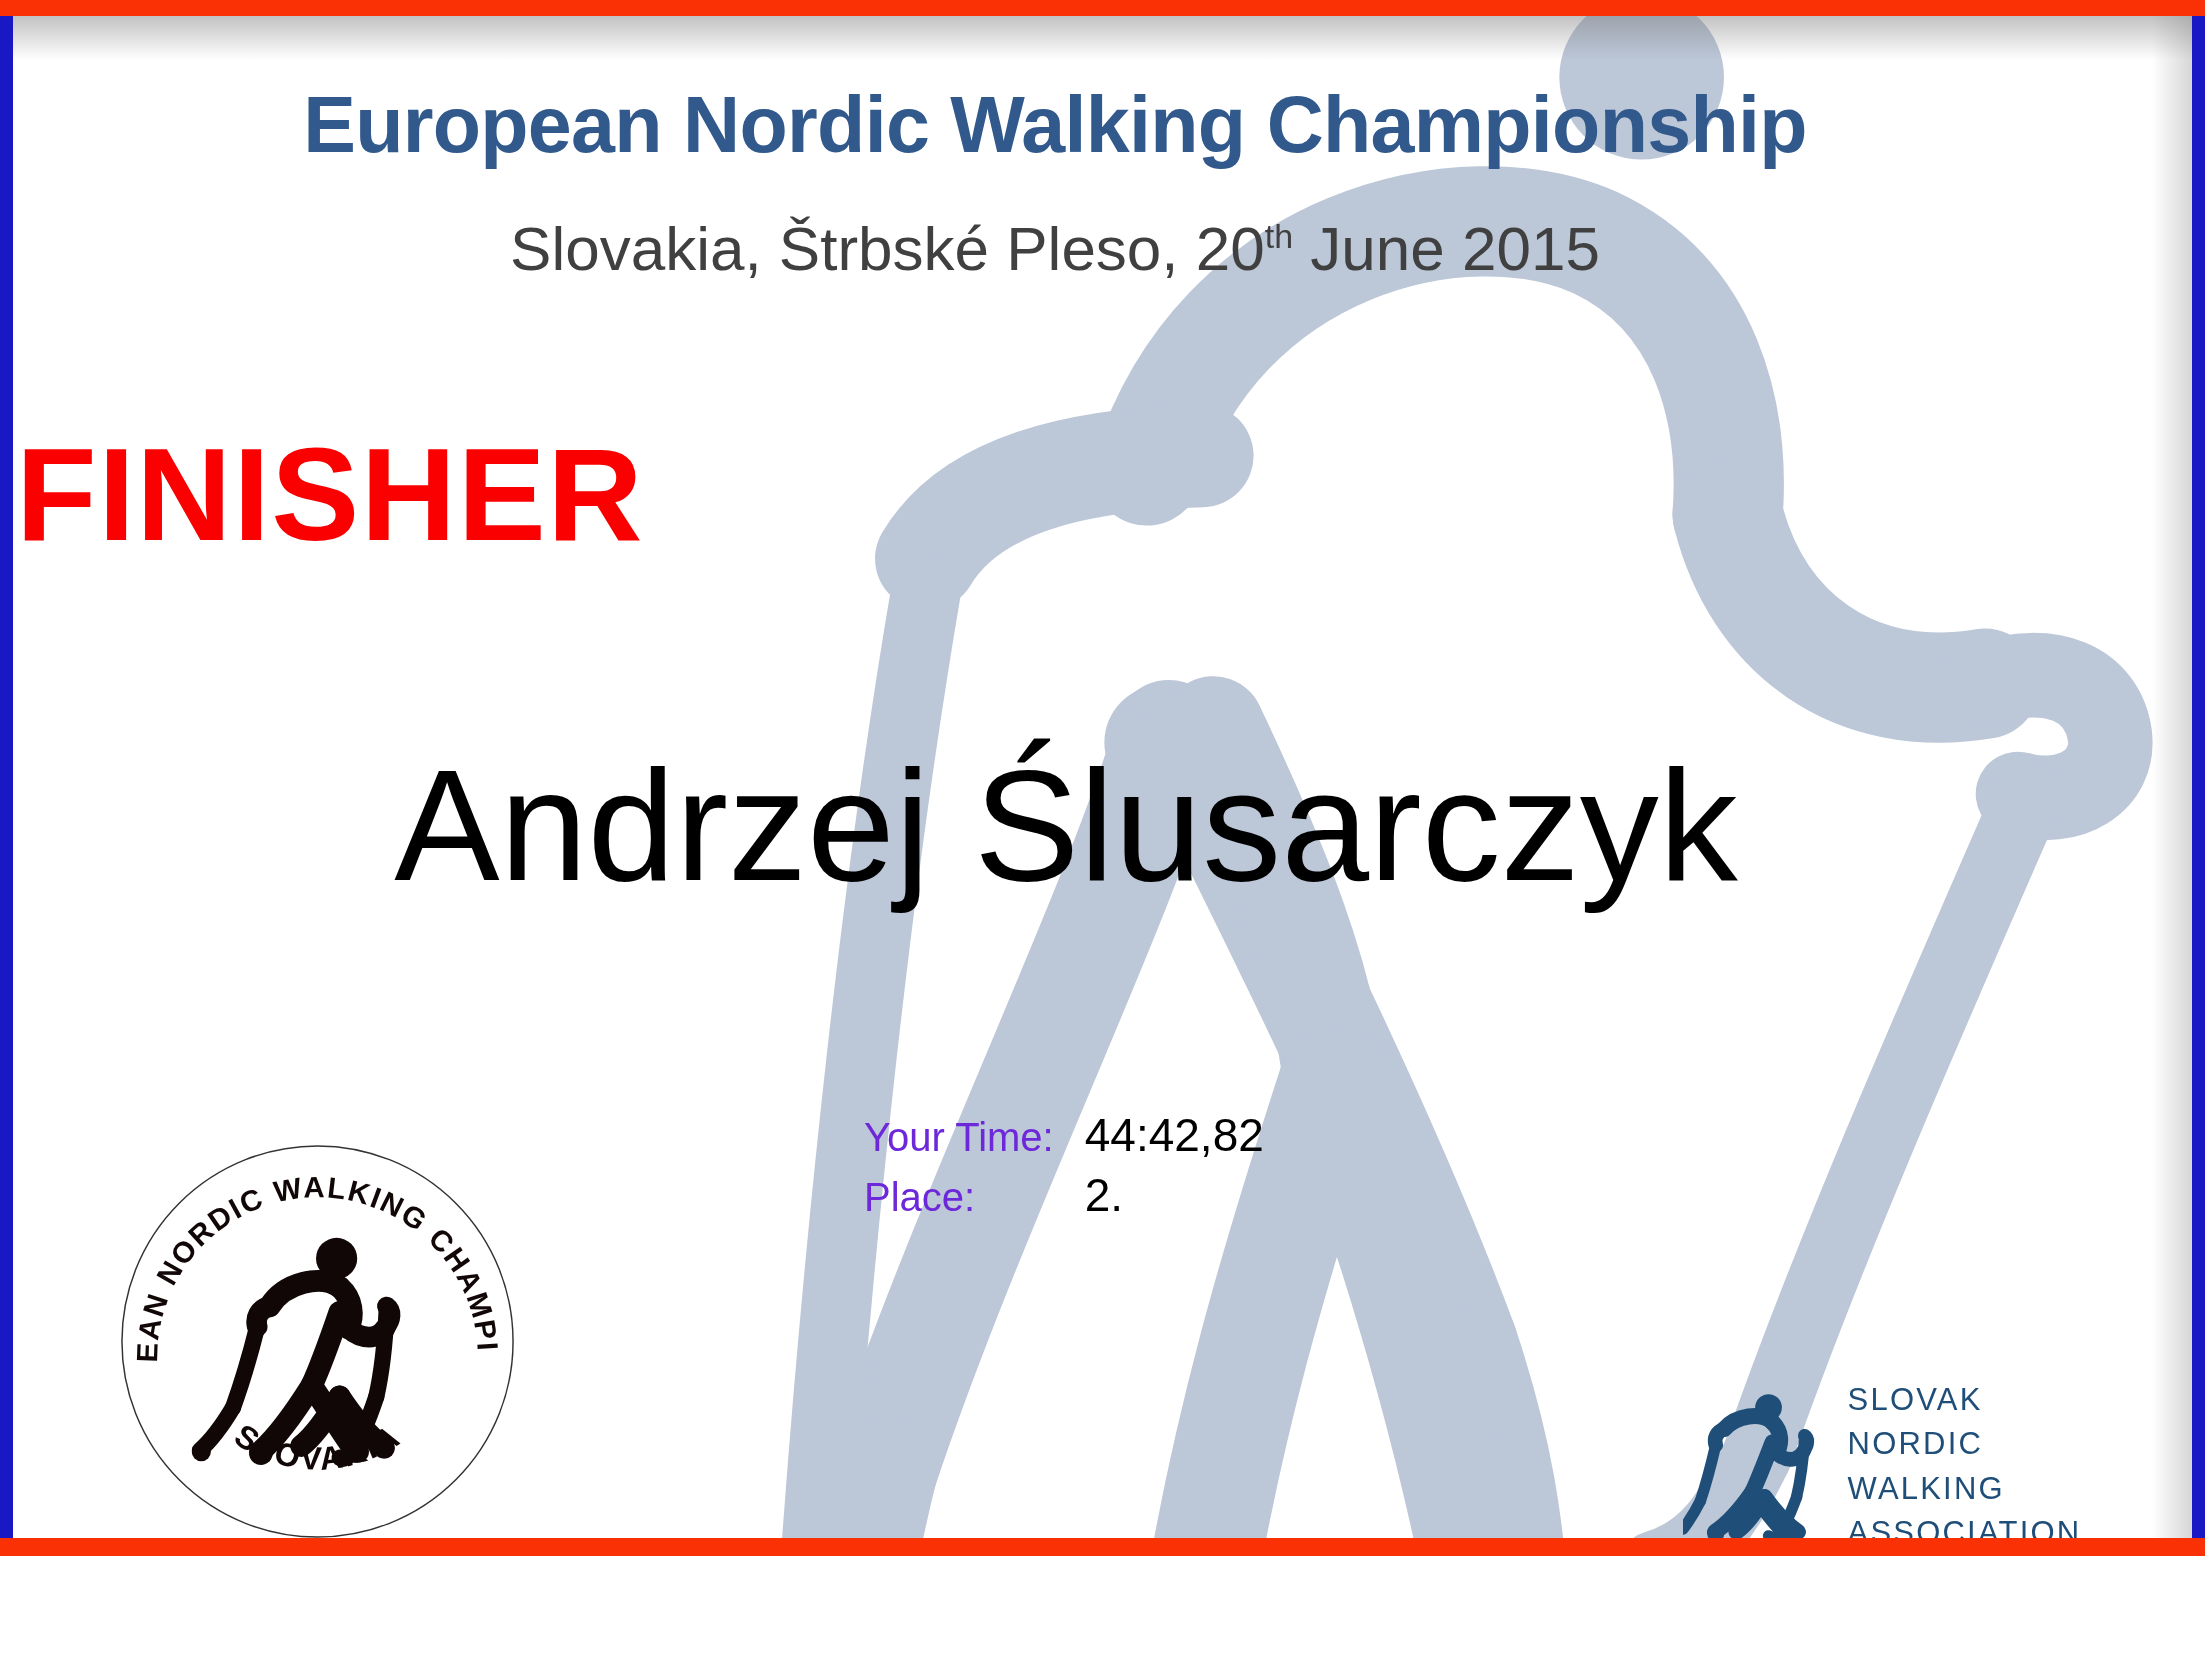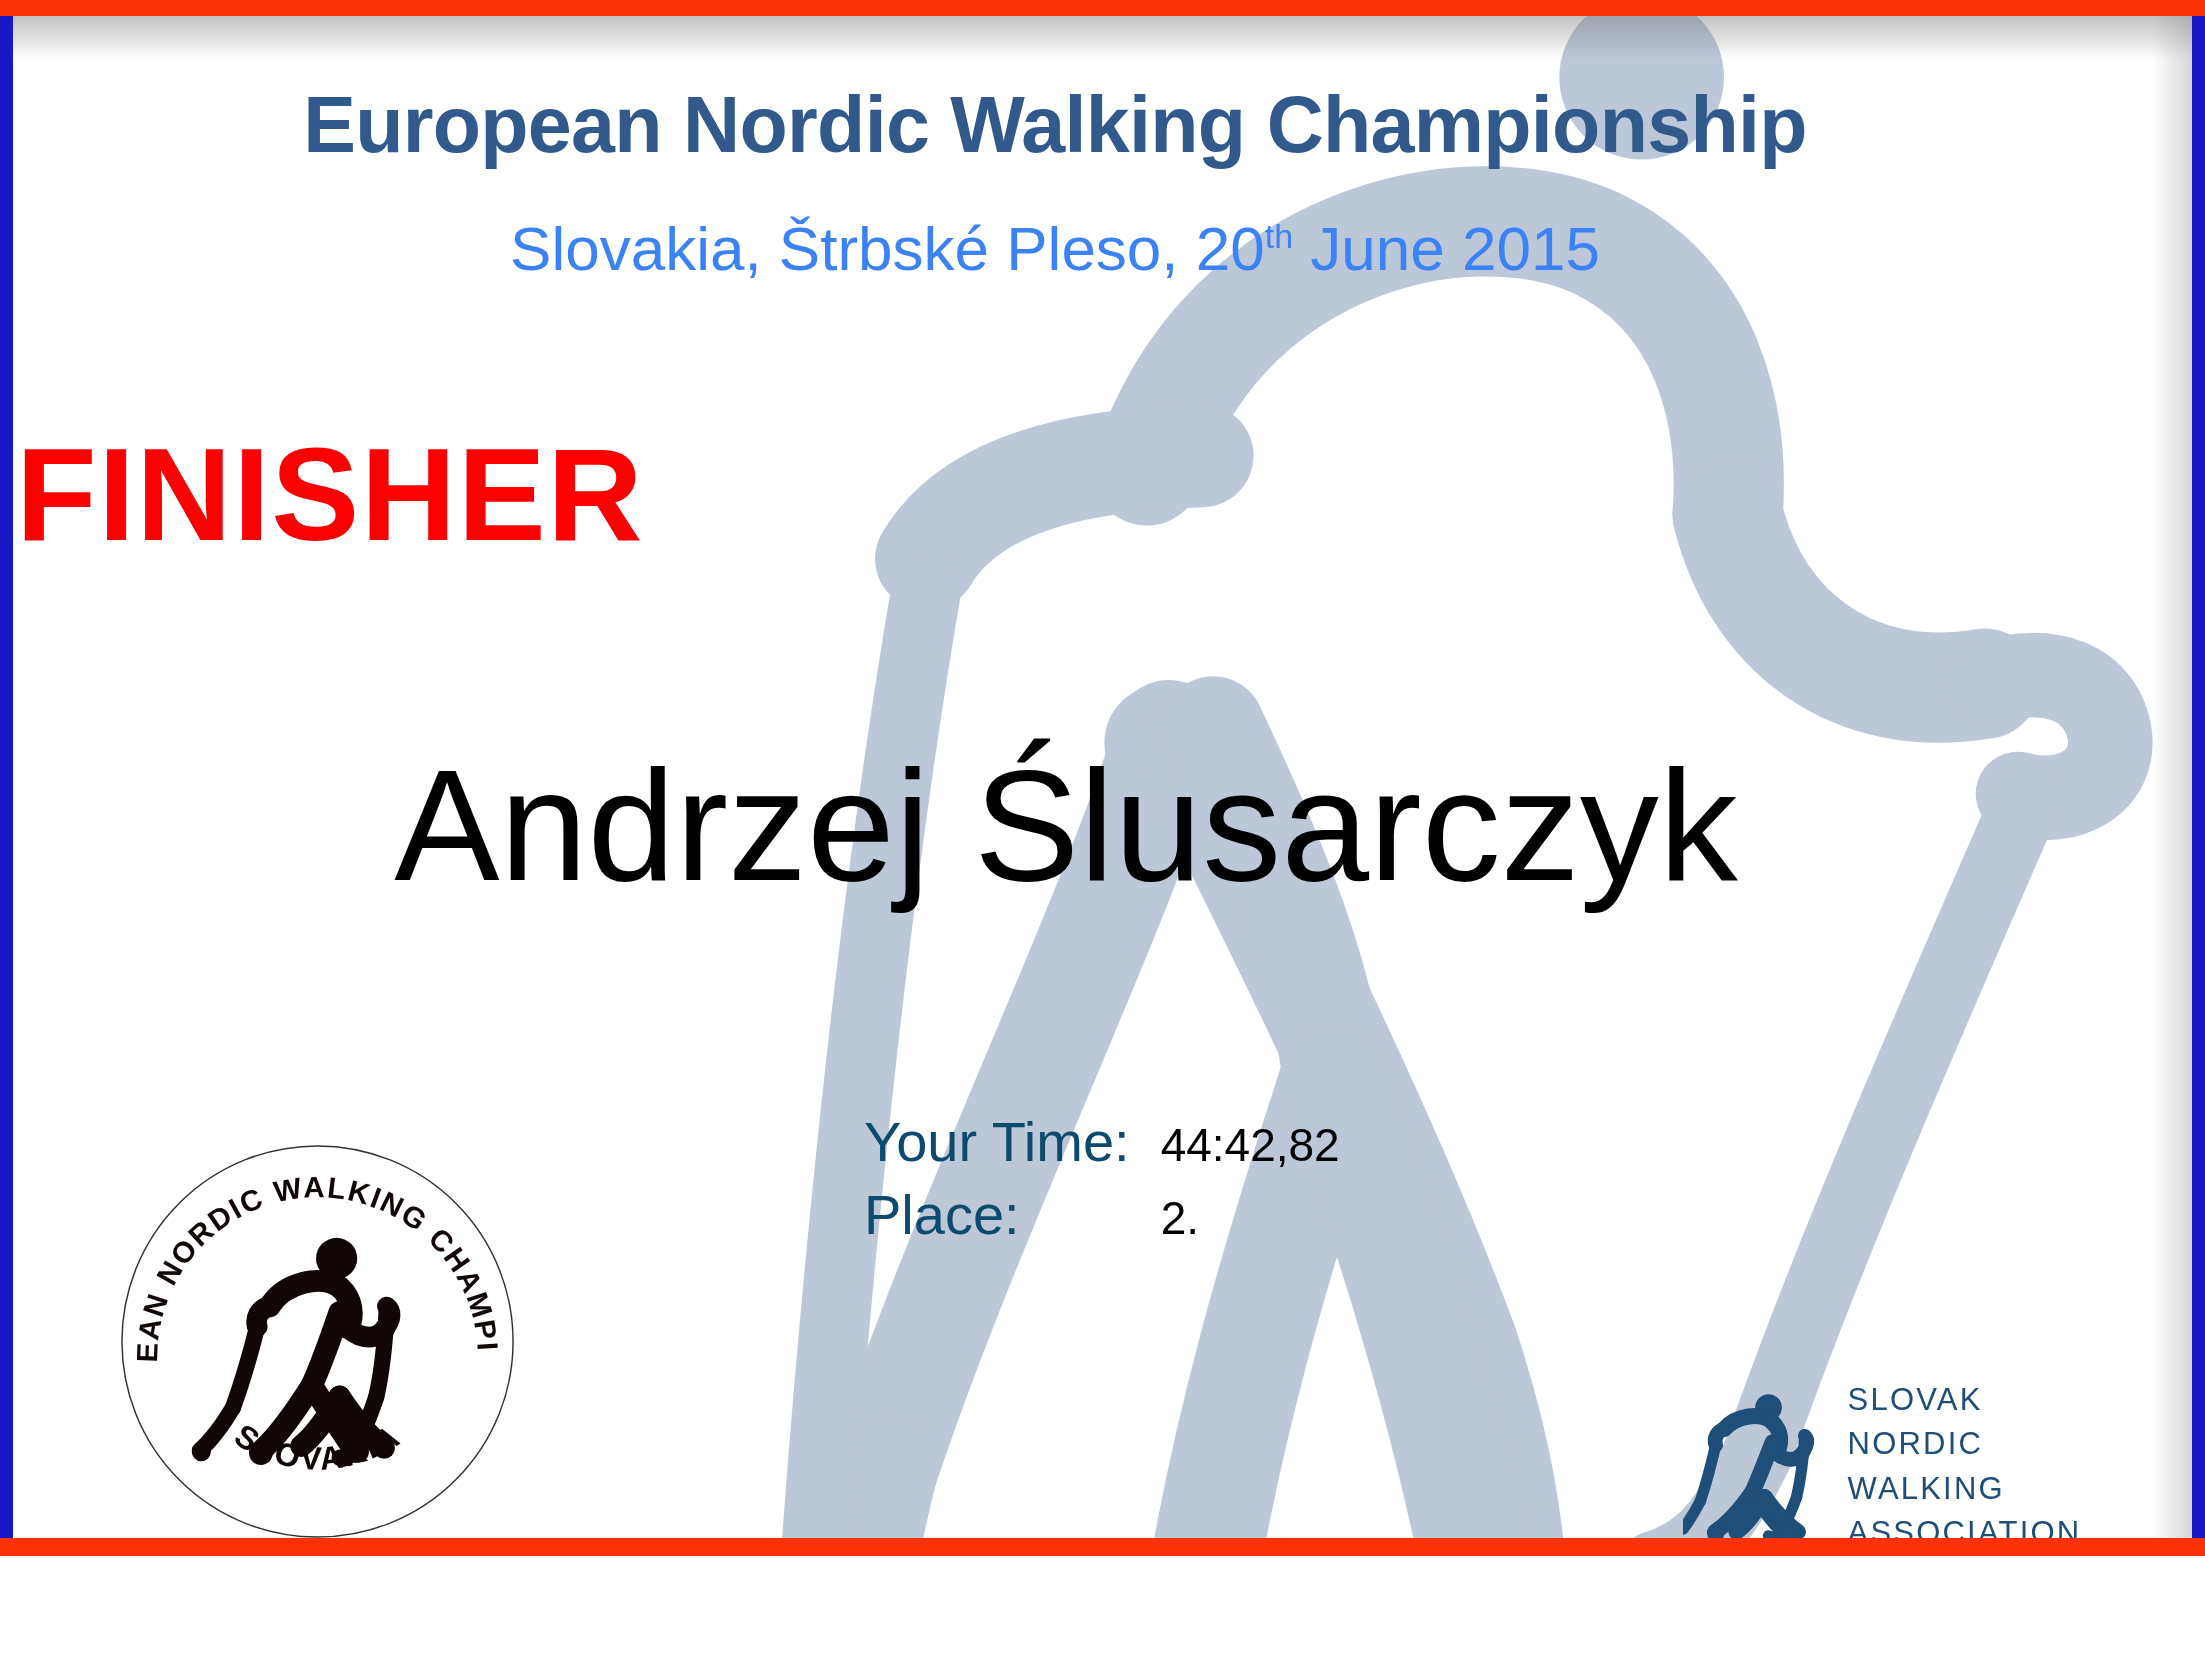--- a/index.html
+++ b/index.html
@@ -24,35 +24,35 @@
       z-index:5;pointer-events:none;}
 
   
   .watermark{position:absolute;left:412px;top:0;width:1764px;height:1654px;
       z-index:1;pointer-events:none;}
 
   
   .title{position:absolute;top:79px;left:0;width:2110px;text-align:center;
       font-size:79px;font-weight:bold;color:#31598C;letter-spacing:-0.7px;z-index:20;}
   .subtitle{position:absolute;top:213px;left:0;width:2110px;text-align:center;
-      font-size:62px;color:#3b82f6;z-index:20;}
+      font-size:62px;color:#404040;z-index:20;}
   .subtitle sup{font-size:34px;vertical-align:super;}
 
   .finisher{position:absolute;top:419px;left:16px;width:2110px;
       font-size:132px;font-weight:bold;color:#FA0000;letter-spacing:1.5px;
       mix-blend-mode:multiply;z-index:20;}
 
   .athlete{position:absolute;top:735px;left:0;width:2132px;text-align:center;
       font-size:158px;color:#000000;z-index:20;font-weight:normal;}
 
   
   .results{position:absolute;left:864px;top:1106px;z-index:20;}
   .results table{border-collapse:collapse;}
   .results td{padding:0;vertical-align:baseline;line-height:1.30;}
-  .res-label{font-size:56px;color:#0c4a6e;padding-right:31px !important;
+  .res-label{font-size:40px;color:#6d28d9;padding-right:31px !important;
       white-space:nowrap;}
   .res-value{font-size:46px;color:#000000;white-space:nowrap;}
 
   
   .logo-circle{position:absolute;left:119px;top:1143px;width:397px;height:397px;z-index:25;}
 
   
   .snwa{position:absolute;left:1683px;top:1382px;width:456px;height:169px;z-index:25;
       display:flex;align-items:center;}
   .snwa-mark{width:147px;height:154px;flex:0 0 147px;}

